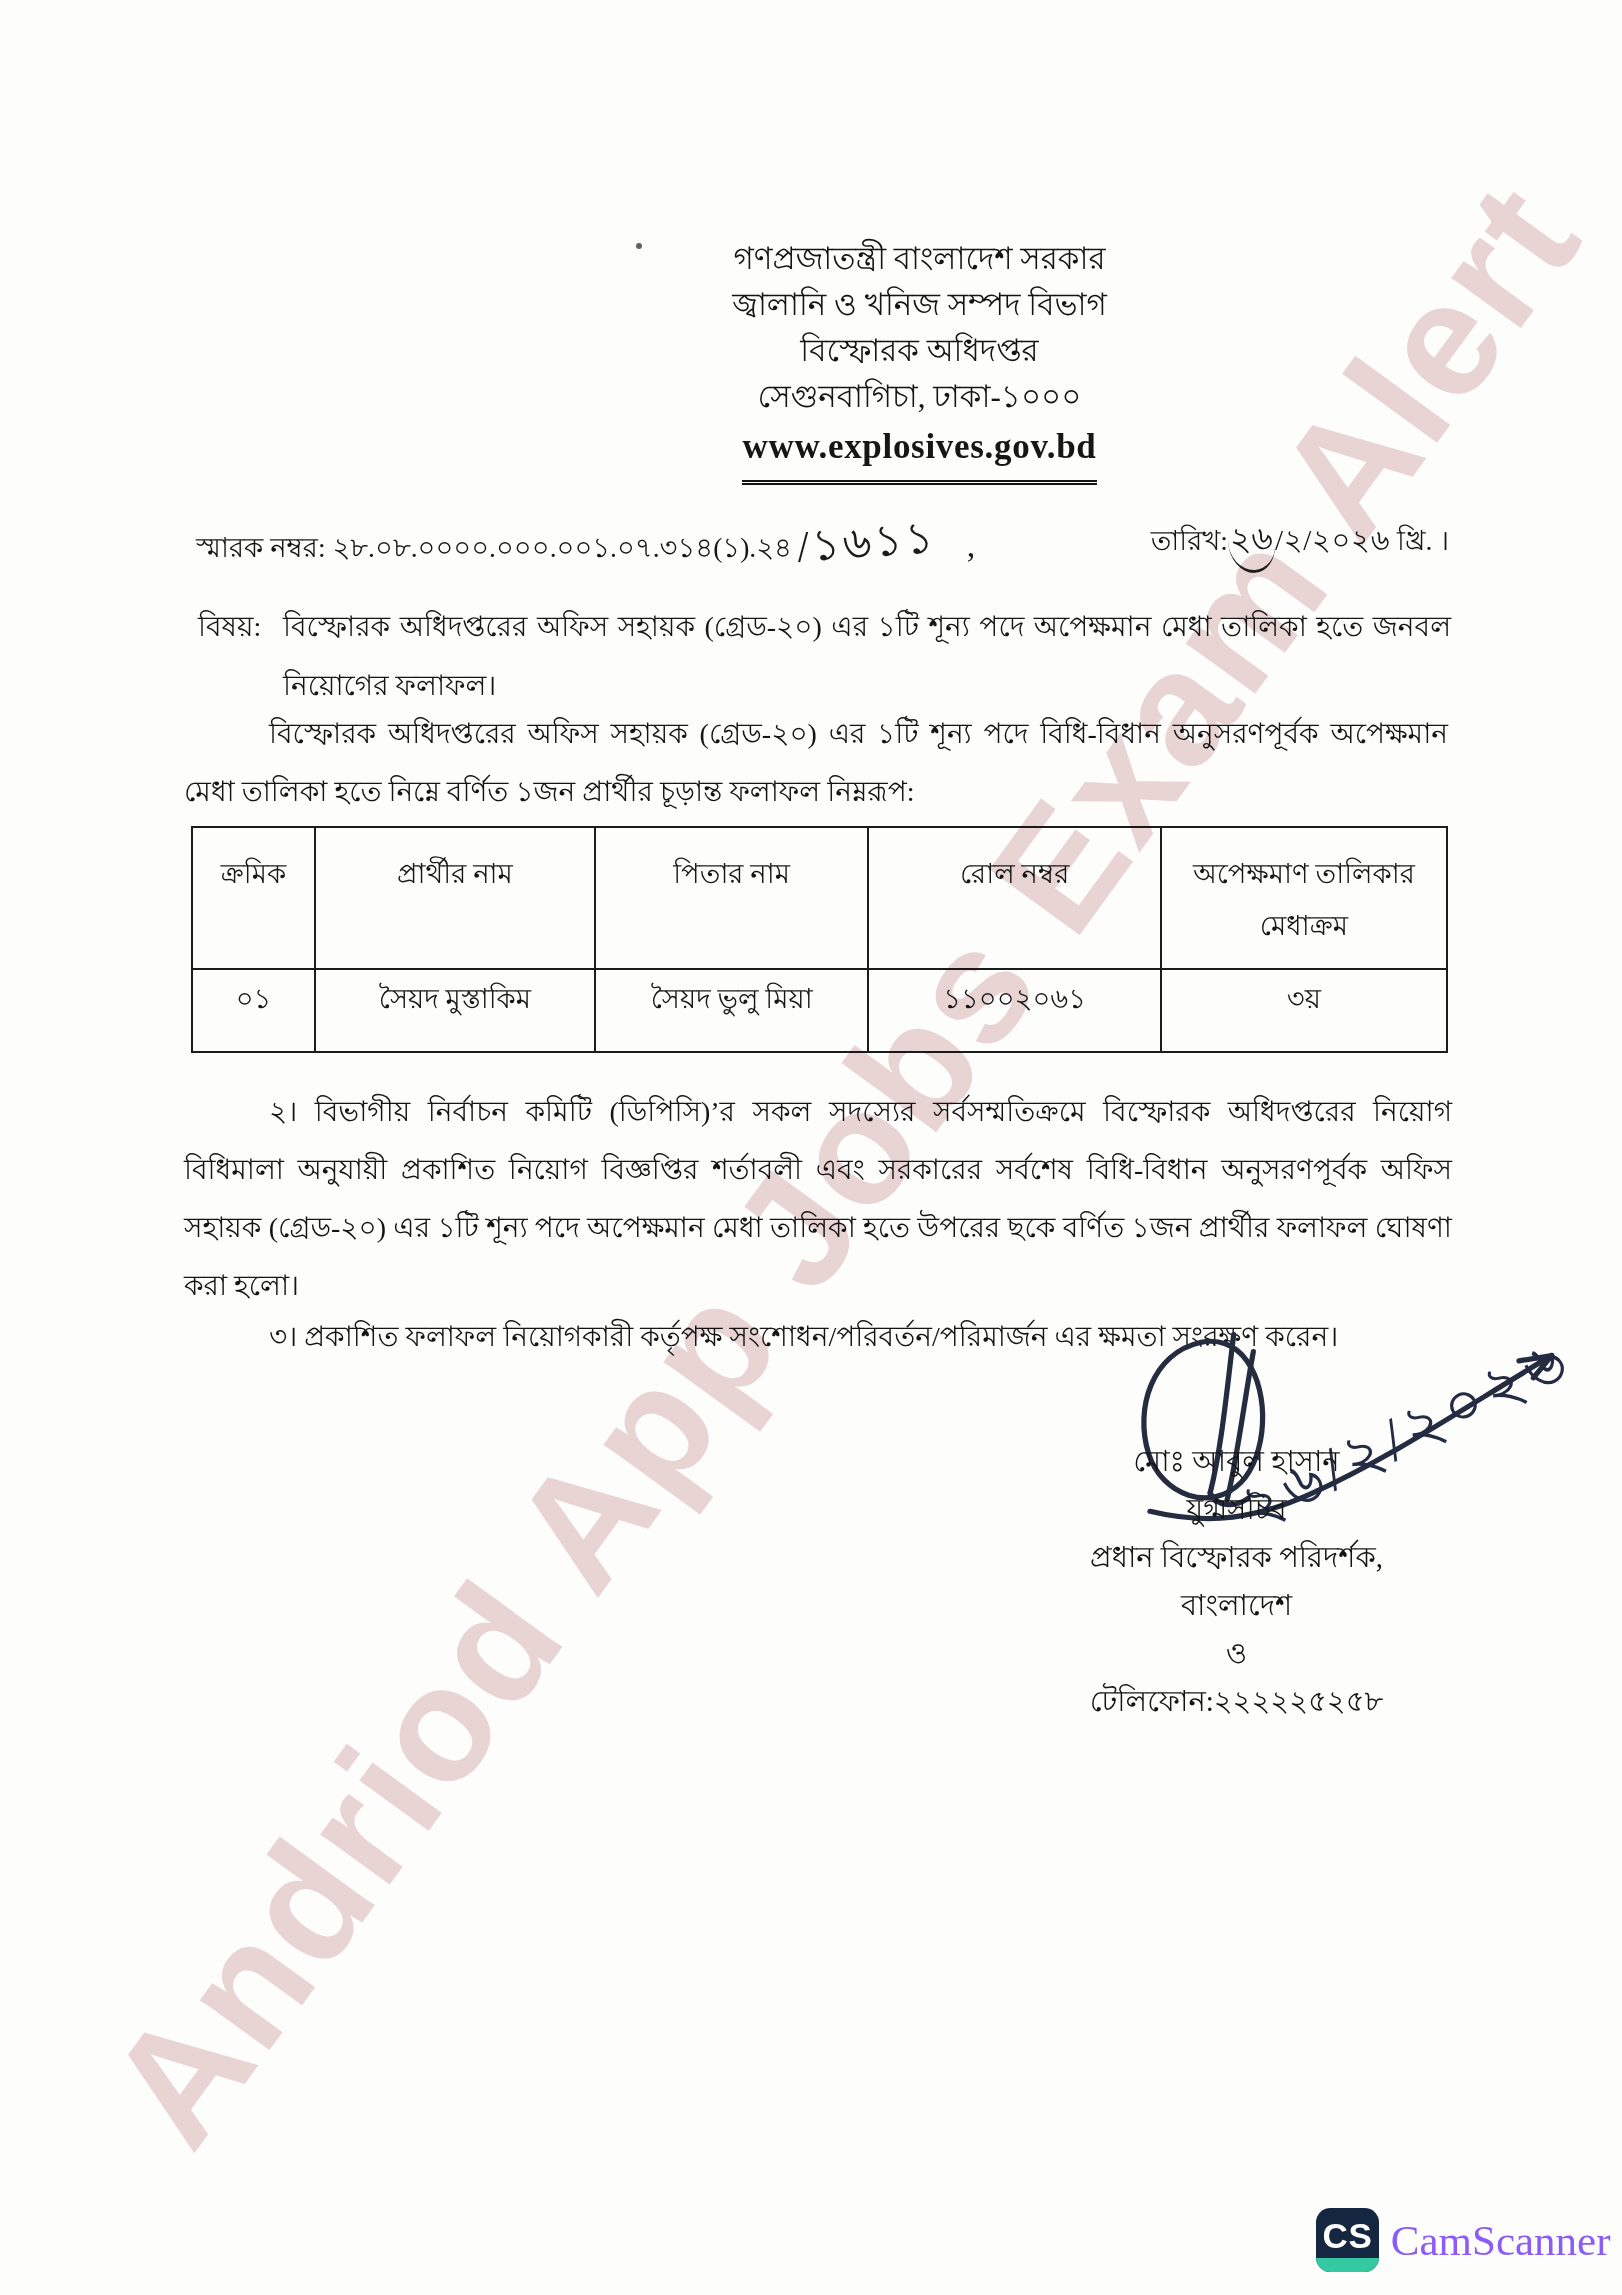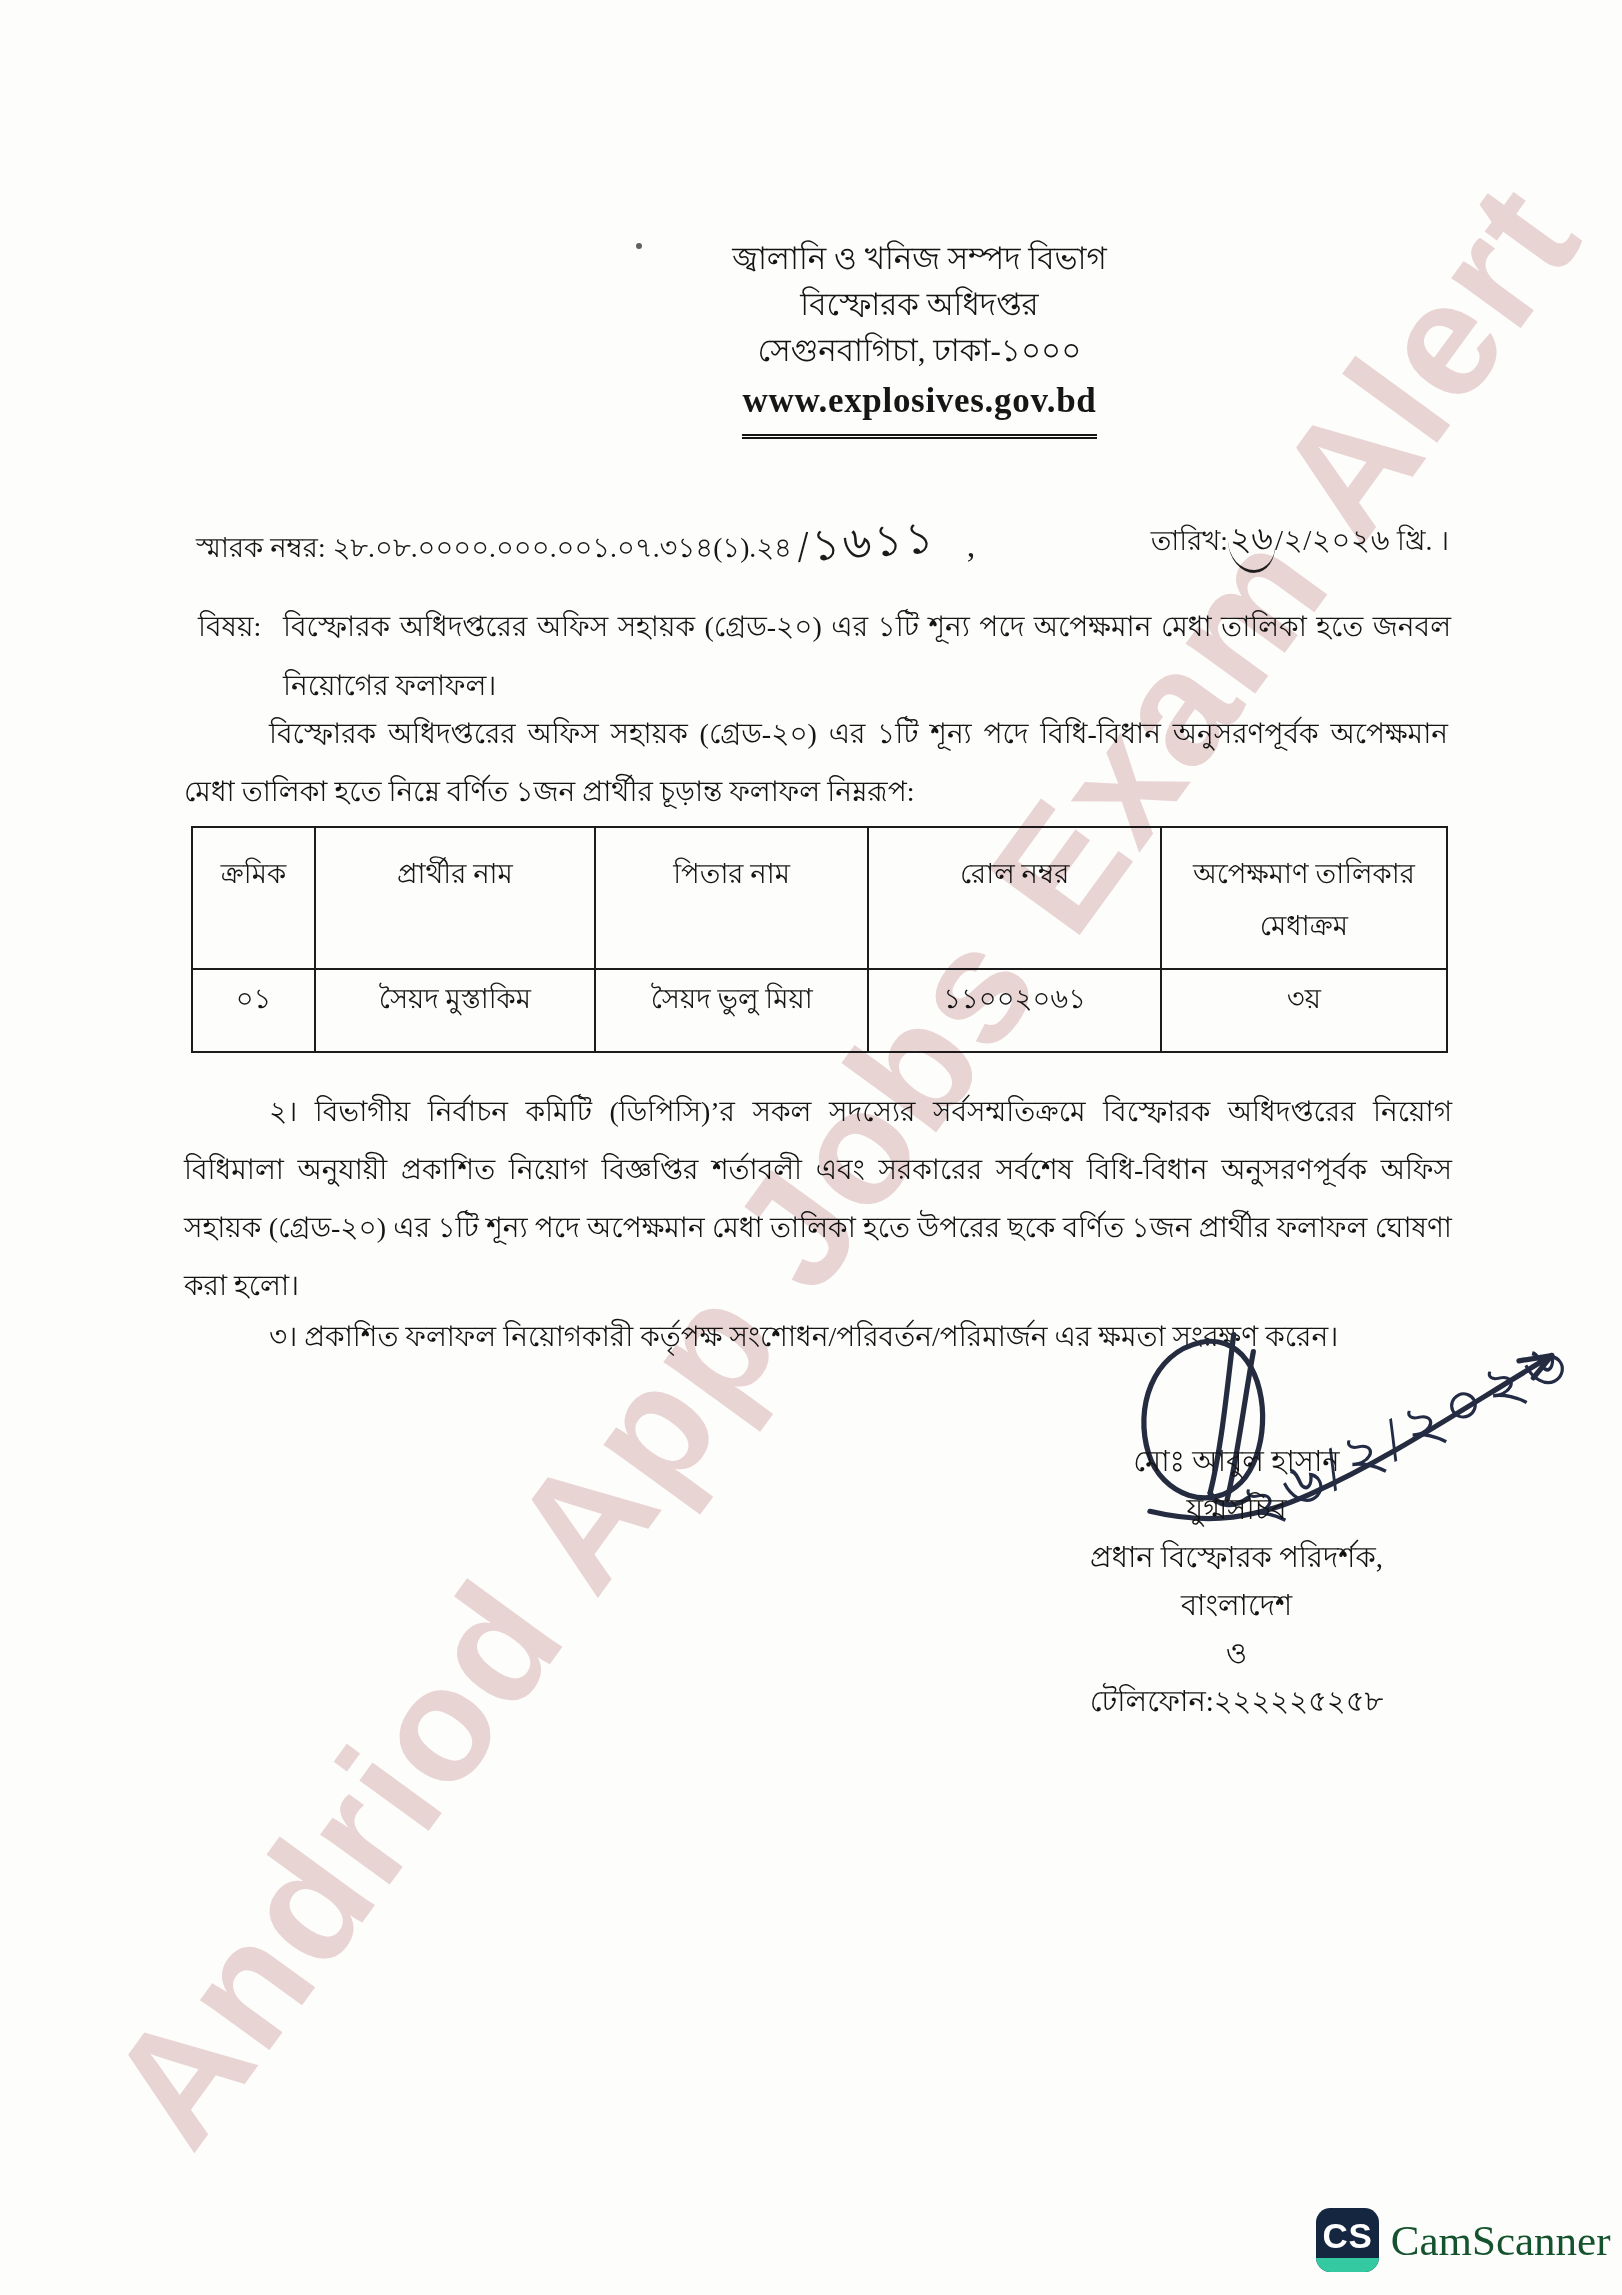--- a/index.html
+++ b/index.html
@@ -43,39 +43,40 @@
   table.result td{height:73px;vertical-align:top;padding-top:7.9px;text-align:center;}
   
   .sig-svg{position:absolute;left:1112px;top:1315px;width:458px;height:216px;}
   .sig-date{position:absolute;left:1246px;top:1464px;font-size:61px;color:#232b45;transform:rotate(-26deg);transform-origin:left center;letter-spacing:5.2px;white-space:nowrap;}
   .sig-lines{position:absolute;left:942px;top:1437px;width:589px;text-align:center;font-size:29px;line-height:48px;color:#141414;}
   
   .camscanner{position:absolute;left:1316px;top:2208px;display:flex;align-items:center;}
   .cs-icon{position:relative;width:63px;height:64px;background:#152740;border-radius:14.4px;overflow:hidden;flex:none;}
   .cs-icon .cs-letters{position:absolute;top:2.6px;left:0;right:0;text-align:center;color:#fff;font-family:"Liberation Sans","DejaVu Sans",sans-serif;font-weight:bold;font-size:35px;line-height:50px;letter-spacing:0.7px;}
   .cs-strip{position:absolute;bottom:0;left:0;right:0;height:13.7px;background:#35c9a2;}
-  .cs-text{font-size:43px;margin-left:11.8px;color:#14532d;}
+  .cs-text{font-size:43px;margin-left:11.8px;color:#8b5cf6;}
   
   .watermark{
     position:absolute;left:844px;top:1164px;
     transform:translate(-50%,-50%) rotate(-54deg);
     font-family:"Liberation Sans","DejaVu Sans",sans-serif;
     font-weight:700;font-size:162px;letter-spacing:3.3px;
     color:#ead6d6;white-space:nowrap;
     mix-blend-mode:multiply;pointer-events:none;z-index:5;
   }
 </style>
 </head>
 <body>
 
 <div class="page">
 
   <div class="scan-dot"></div>
 
   <header class="letterhead">
+    <div class="lh-bn">গণপ্রজাতন্ত্রী বাংলাদেশ সরকার</div>
     <div class="lh-bn">জ্বালানি ও খনিজ সম্পদ বিভাগ</div>
     <div class="lh-bn">বিস্ফোরক অধিদপ্তর</div>
     <div class="lh-bn">সেগুনবাগিচা, ঢাকা-১০০০</div>
     <div class="lh-site">
       <span>www.explosives.gov.bd</span>
     </div>
   </header>
 
   <div class="memo-row">
     <div class="memo-left">

